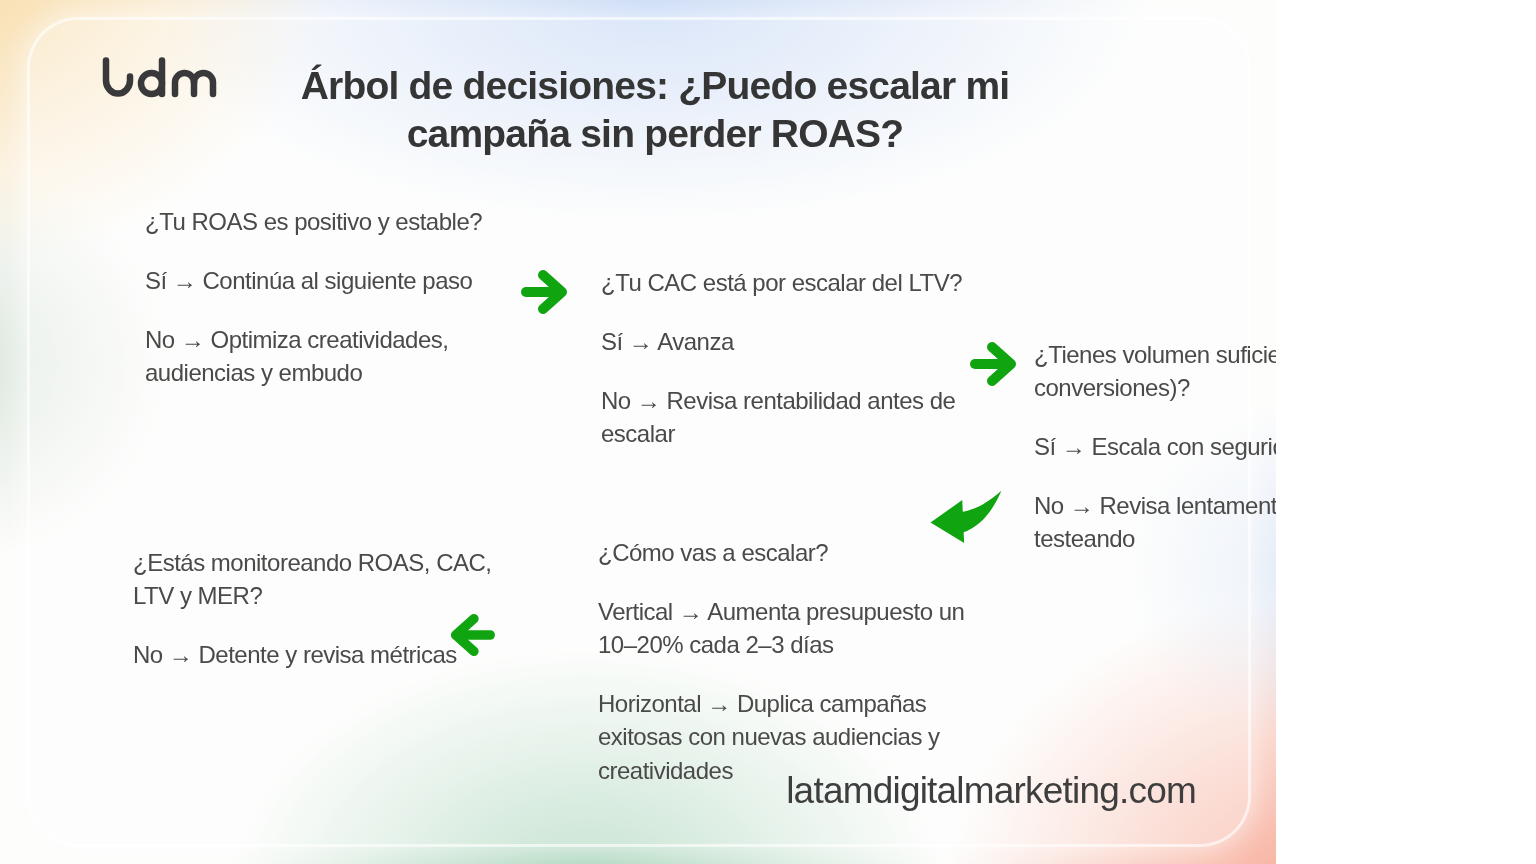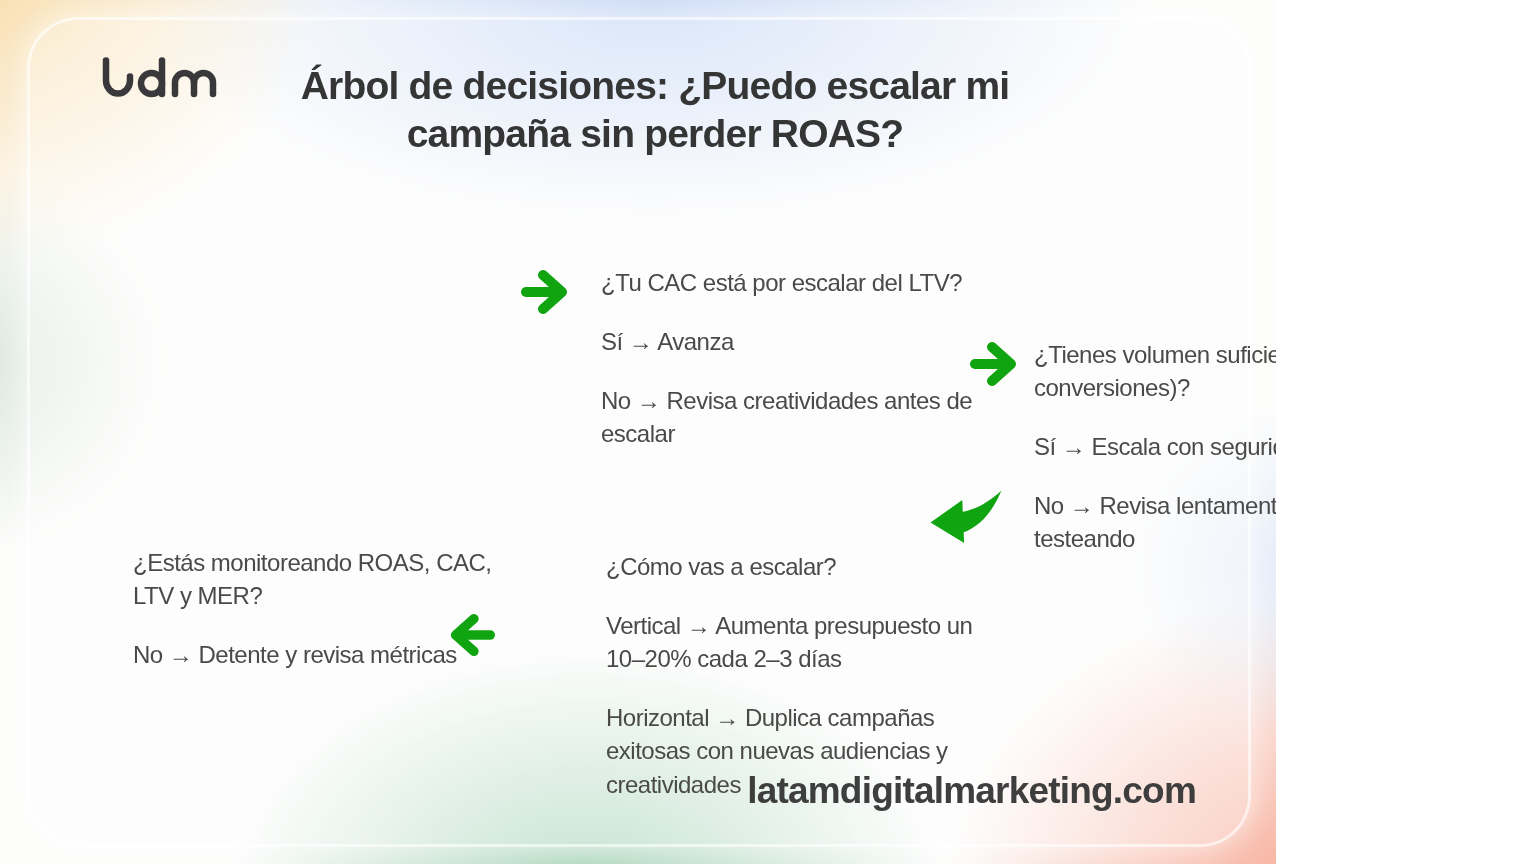--- a/index.html
+++ b/index.html
@@ -29,27 +29,27 @@
   }
   .node{
     position:absolute;font-size:24px;line-height:1.38;letter-spacing:-0.5px;color:#4a4a49;
   }
   .node p{margin:0 0 26px;}
   .node p:last-child{margin-bottom:0;}
   .arrow{position:absolute;}
   .arrow svg{display:block;width:100%;height:100%;}
   .url{
     position:absolute;top:770px;right:80px;
-    font-size:37px;font-weight:700;letter-spacing:-0.8px;color:#3e3e3f;
+    font-size:37px;font-weight:400;letter-spacing:-0.8px;color:#3e3e3f;
   }
   
   #node-1{left:145px;top:205px;width:372px;}
   #node-2{left:601px;top:266px;width:388px;}
   #node-3{left:1034px;top:338px;width:388px;}
-  #node-4{left:598px;top:550px;width:404px;margin-left:8px;}
+  #node-4{left:598px;top:536px;width:404px;}
   #node-5{left:133px;top:546px;width:362px;}
   #arrow-1{left:518px;top:268px;width:56px;height:48px;}
   #arrow-2{left:968px;top:340px;width:54px;height:48px;}
   #arrow-3{left:925px;top:487px;width:82px;height:56px;}
   #arrow-4{left:443px;top:612px;width:56px;height:46px;}
 </style>
 </head>
 <body>
 
 <div class="stage">
@@ -64,25 +64,30 @@
       <path d="M152 76 L152 53 A19 19 0 0 1 190 53 L190 76"></path>
       <path d="M190 53 A19 19 0 0 1 228 53 L228 76"></path>
     </svg>
   </div>
 
   <div class="title">
     <div>Árbol de decisiones: ¿Puedo escalar mi</div>
     <div>campaña sin perder ROAS?</div>
   </div>
 
+  <div class="node" id="node-1">
+    <p>¿Tu ROAS es positivo y estable?</p>
+    <p>Sí → Continúa al siguiente paso</p>
+    <p>No → Optimiza creatividades, audiencias y embudo</p>
+  </div>
 
   <div class="node" id="node-2">
     <p>¿Tu CAC está por escalar del LTV?</p>
     <p>Sí → Avanza</p>
-    <p>No → Revisa creatividades antes de escalar</p>
+    <p>No → Revisa rentabilidad antes de escalar</p>
   </div>
 
   <div class="node" id="node-3">
     <p>¿Tienes volumen suficiente (50+ conversiones)?</p>
     <p>Sí → Escala con seguridad</p>
     <p>No → Revisa lentamente y sigue testeando</p>
   </div>
 
   <div class="node" id="node-4">
     <p>¿Cómo vas a escalar?</p>

